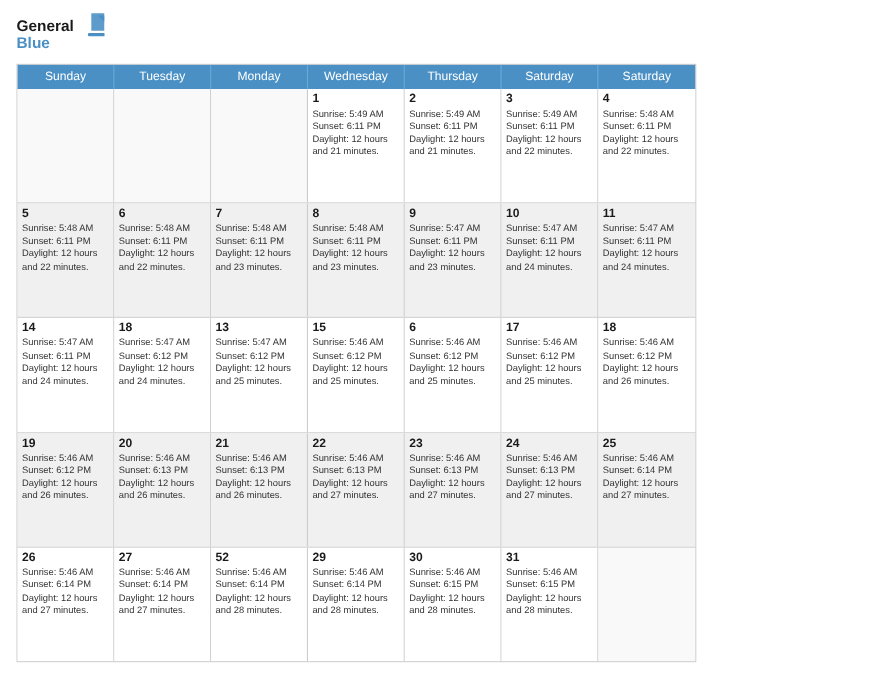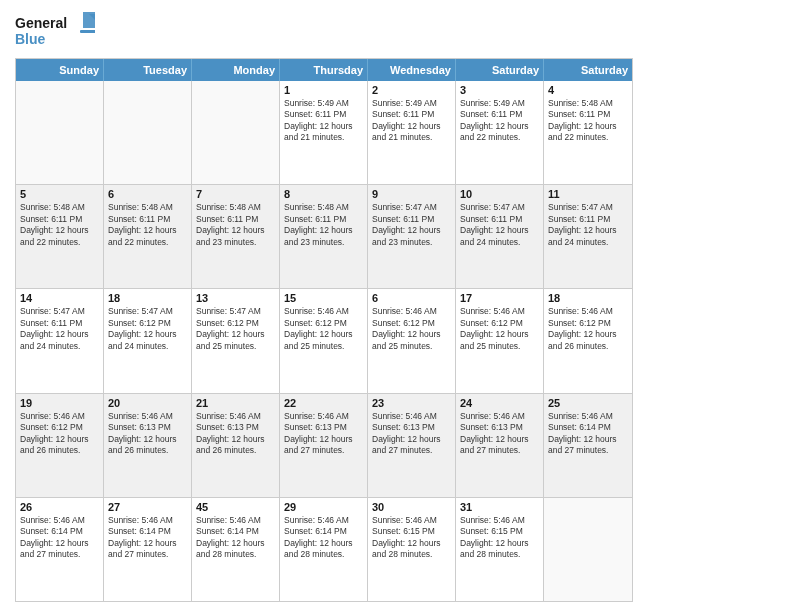--- a/index.html
+++ b/index.html
@@ -46,24 +46,24 @@
       flex-direction: column;
       border: 1px solid #ccc;
     }
     .cal-header {
       display: grid;
       grid-template-columns: repeat(7, 1fr);
       background: #4a90c4;
     }
     .cal-header-cell {
       color: #fff;
-      font-weight: bold;
+      font-weight: normal;
       font-size: 11px;
       padding: 5px 4px;
-      text-align: right;
+      text-align: center;
       border-right: 1px solid #6aaad4;
     }
     .cal-header-cell:last-child { border-right: none; }
     .cal-body {
       flex: 1;
       display: flex;
       flex-direction: column;
     }
     .cal-row {
       display: grid;
@@ -114,22 +114,22 @@
       <div class="month-year"></div>
       <div class="location"></div>
     </div>
   </div>
 
   <div class="calendar">
     <div class="cal-header">
       <div class="cal-header-cell">Sunday</div>
       <div class="cal-header-cell">Tuesday</div>
       <div class="cal-header-cell">Monday</div>
+      <div class="cal-header-cell">Wednesday</div>
       <div class="cal-header-cell">Thursday</div>
-      <div class="cal-header-cell">Wednesday</div>
       <div class="cal-header-cell">Saturday</div>
       <div class="cal-header-cell">Saturday</div>
     </div>
     <div class="cal-body" id="cal-body">
     <div class="cal-row">
           <div class="cal-cell empty"></div>
           <div class="cal-cell empty"></div>
           <div class="cal-cell empty"></div>
           <div class="cal-cell">
         <div class="day-num">1</div>
@@ -241,21 +241,21 @@
         <div class="cal-row">
           <div class="cal-cell">
         <div class="day-num">26</div>
         <div class="day-info">Sunrise: 5:46 AM<br>Sunset: 6:14 PM<br>Daylight: 12 hours and 27 minutes.</div>
       </div>
           <div class="cal-cell">
         <div class="day-num">27</div>
         <div class="day-info">Sunrise: 5:46 AM<br>Sunset: 6:14 PM<br>Daylight: 12 hours and 27 minutes.</div>
       </div>
           <div class="cal-cell">
-        <div class="day-num">45</div>
+        <div class="day-num">52</div>
         <div class="day-info">Sunrise: 5:46 AM<br>Sunset: 6:14 PM<br>Daylight: 12 hours and 28 minutes.</div>
       </div>
           <div class="cal-cell">
         <div class="day-num">29</div>
         <div class="day-info">Sunrise: 5:46 AM<br>Sunset: 6:14 PM<br>Daylight: 12 hours and 28 minutes.</div>
       </div>
           <div class="cal-cell">
         <div class="day-num">30</div>
         <div class="day-info">Sunrise: 5:46 AM<br>Sunset: 6:15 PM<br>Daylight: 12 hours and 28 minutes.</div>
       </div>

